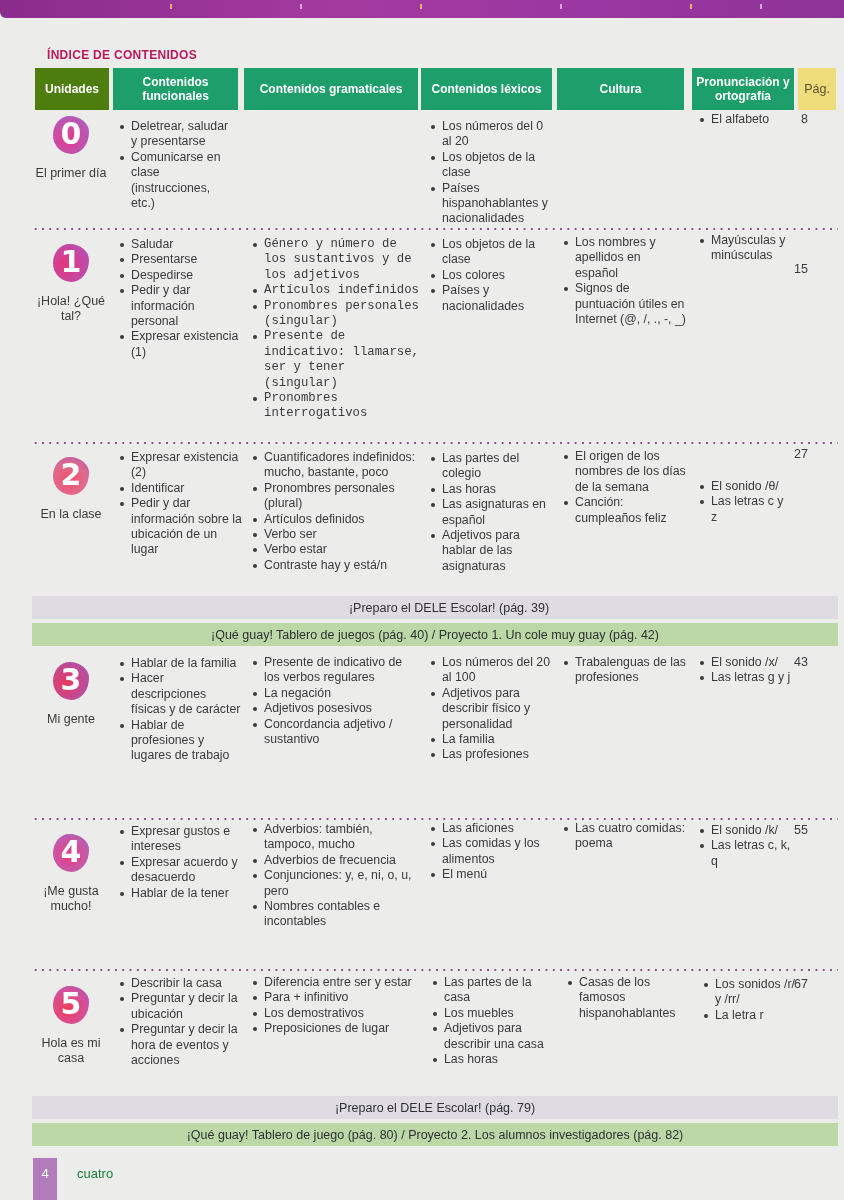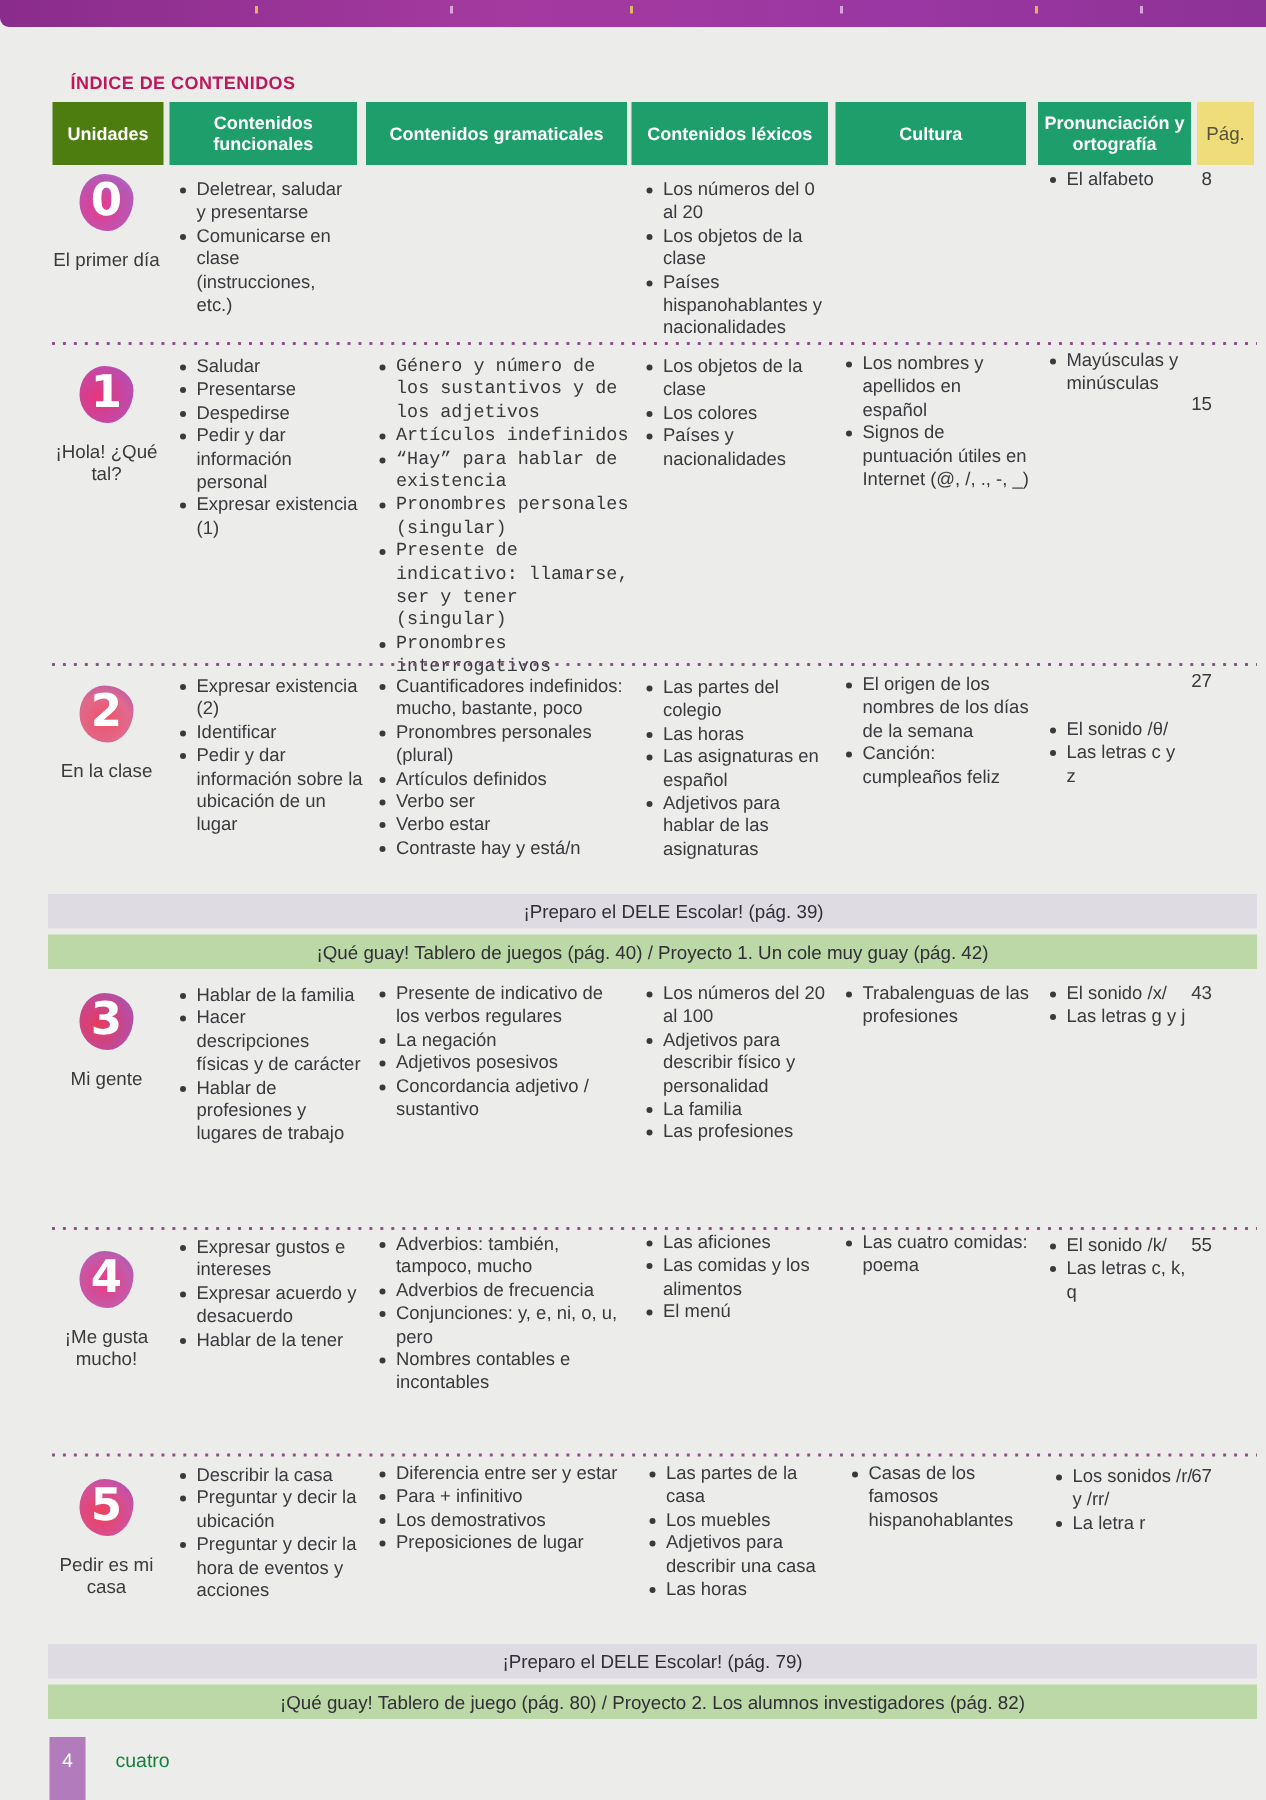--- a/index.html
+++ b/index.html
@@ -146,21 +146,20 @@
         <li>Presentarse</li>
         <li>Despedirse</li>
         <li>Pedir y dar información personal</li>
         <li>Expresar existencia (1)</li>
       </ul>
   </div>
   <div class="col" style="left:250px;top:237px;width:170px;font-family:Liberation Mono, monospace;">
     <ul>
         <li>Género y número de los sustantivos y de los adjetivos</li>
         <li>Artículos indefinidos</li>
-        <li>“Hay” para hablar de existencia</li>
         <li>Pronombres personales (singular)</li>
         <li>Presente de indicativo: llamarse, ser y tener (singular)</li>
         <li>Pronombres interrogativos</li>
       </ul>
   </div>
   <div class="col" style="left:428px;top:237px;width:125px;">
     <ul>
         <li>Los objetos de la clase</li>
         <li>Los colores</li>
         <li>Países y nacionalidades</li>
@@ -322,21 +321,21 @@
   <div class="pagnum" style="top:823px;">55</div>
 </div>
 <div class="dots" style="top:969px;"></div>
 
 <div>
   <div class="unit-cell" style="left:32px;top:982px;">
     <div class="unit-icon">
       <div class="blob" style="background:radial-gradient(circle at 40% 60%, #f0405a, #d2509a 60%, #9a56c0);"></div>
       <div class="num">5</div>
     </div>
-    <div>Pedir es mi casa</div>
+    <div>Hola es mi casa</div>
   </div>
   <div class="col" style="left:117px;top:976px;width:125px;">
     <ul>
         <li>Describir la casa</li>
         <li>Preguntar y decir la ubicación</li>
         <li>Preguntar y decir la hora de eventos y acciones</li>
       </ul>
   </div>
   <div class="col" style="left:250px;top:975px;width:170px;">
     <ul>

